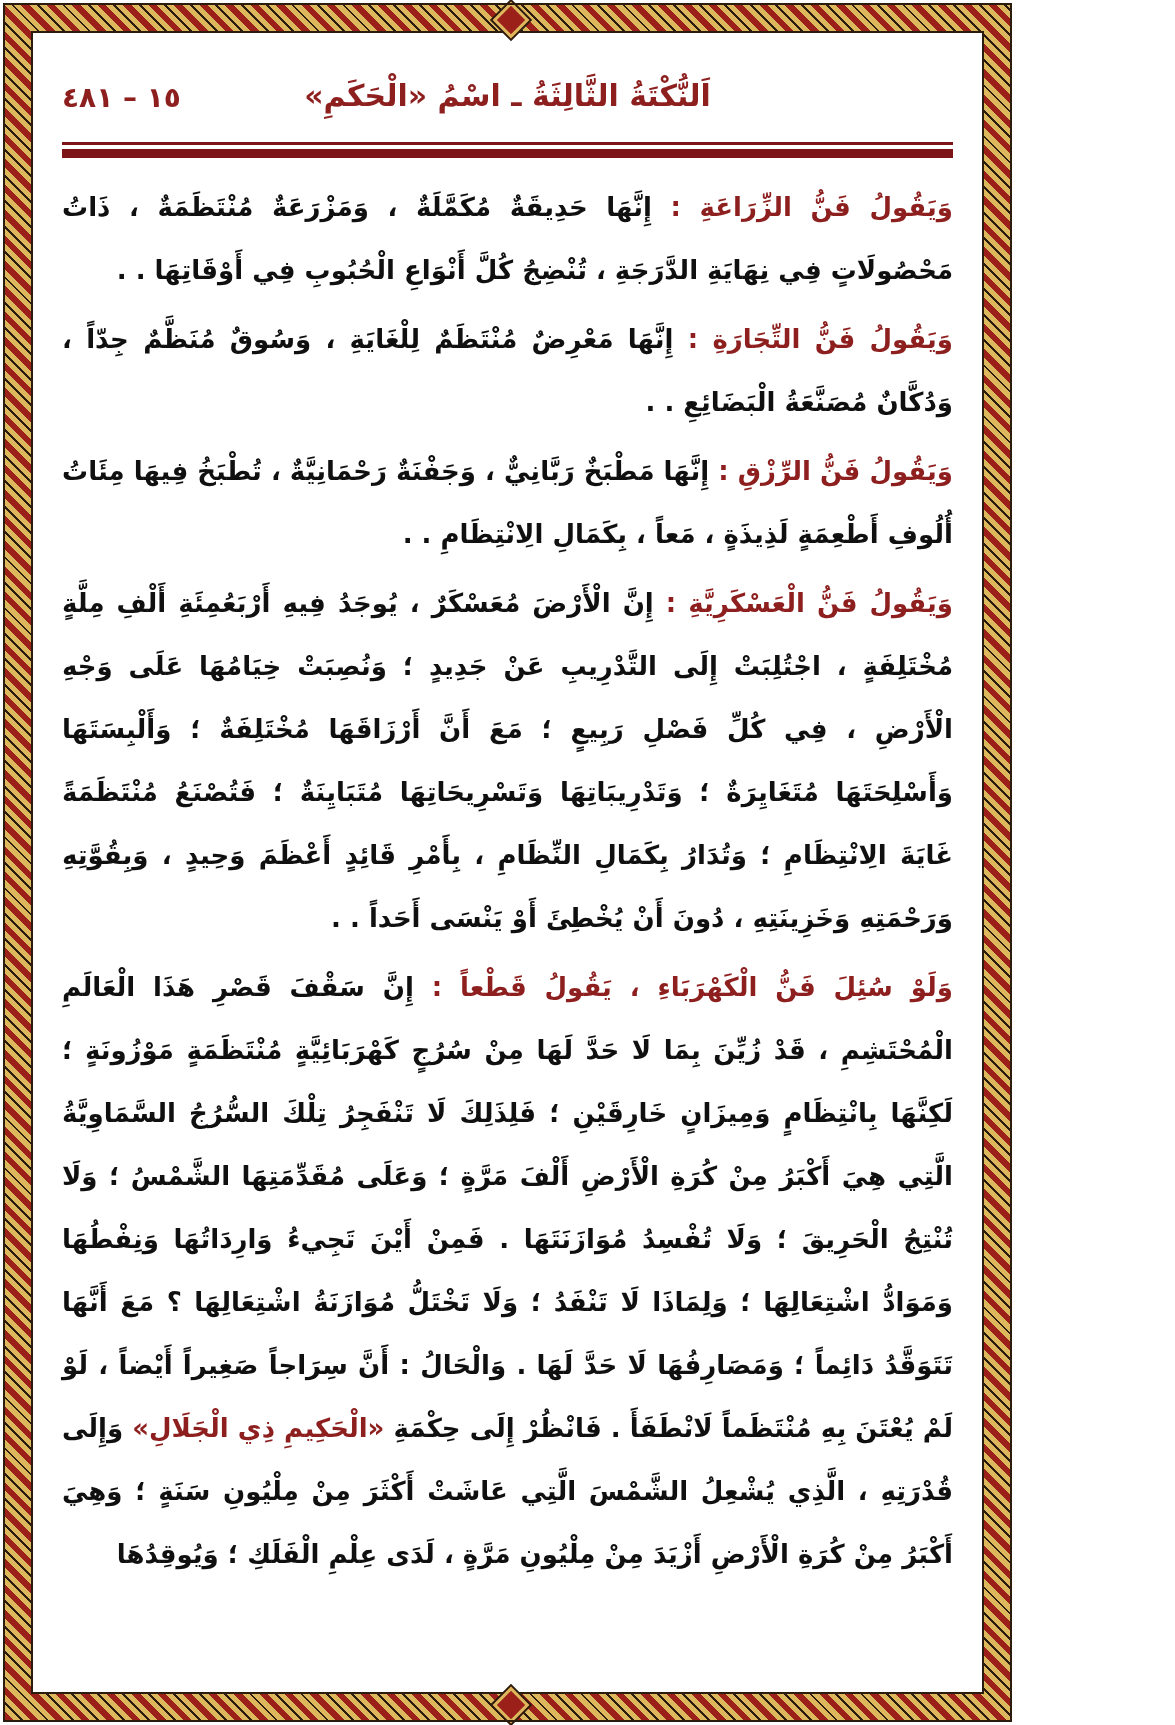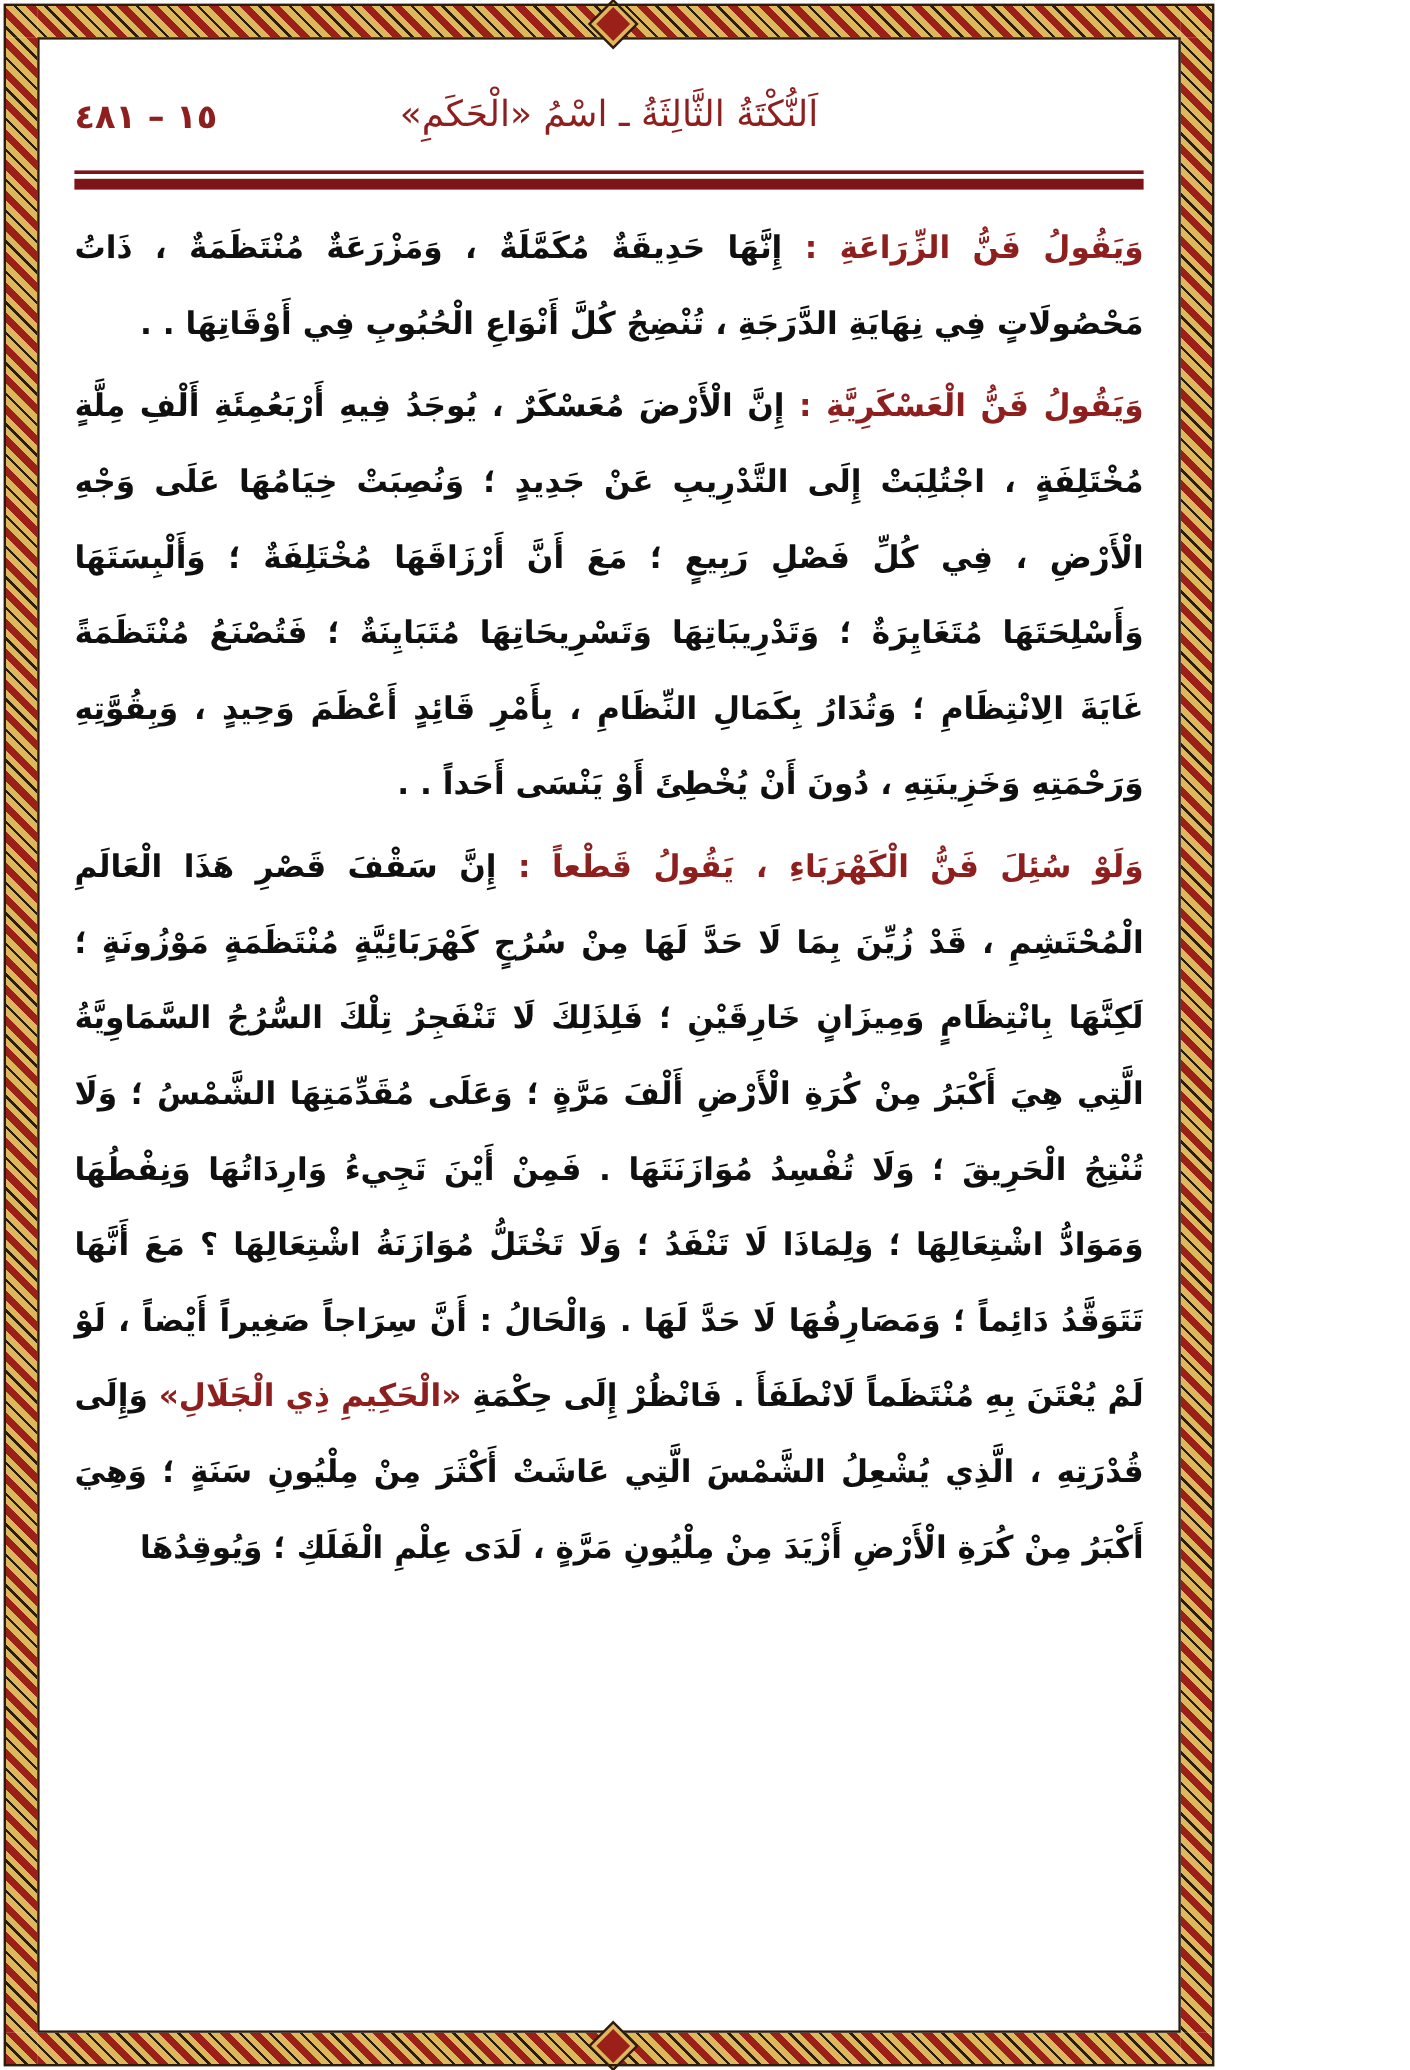--- a/index.html
+++ b/index.html
@@ -32,21 +32,21 @@
     background:var(--border-red);border:3px solid var(--border-gold);
     box-shadow:0 0 0 2px var(--border-dark);transform:rotate(45deg);
   }
   .medallion.top{top:-24px;}
   .medallion.bottom{bottom:-24px;}
 
   
   .content{position:absolute;inset:40px 62px;z-index:3;direction:rtl;}
   .header{position:relative;margin-top:38px;height:50px;}
   .title{
-    margin:0;text-align:center;font-size:30px;font-weight:normal;
+    margin:0;text-align:center;font-size:30px;font-weight:bold;
     color:var(--accent);letter-spacing:0.5px;
   }
   .page-number{
     position:absolute;left:0;top:3px;font-size:28px;font-weight:bold;
     color:var(--accent);direction:rtl;
   }
   .rule{margin-top:14px;}
   .rule-thin{height:3px;background:var(--rule);}
   .rule-thick{height:9px;background:var(--rule);margin-top:4px;}
 
@@ -74,18 +74,20 @@
       <h1 class="title">اَلنُّكْتَةُ الثَّالِثَةُ ـ اسْمُ «الْحَكَمِ»</h1>
     </div>
 
     <div class="rule">
       <div class="rule-thin"></div>
       <div class="rule-thick"></div>
     </div>
 
     <main class="body-text" id="body-text">
         <p class="para"><span class="seg red">وَيَقُولُ فَنُّ الزِّرَاعَةِ :</span> <span class="seg">إِنَّهَا حَدِيقَةٌ مُكَمَّلَةٌ ، وَمَزْرَعَةٌ مُنْتَظَمَةٌ ، ذَاتُ مَحْصُولَاتٍ فِي نِهَايَةِ الدَّرَجَةِ ، تُنْضِجُ كُلَّ أَنْوَاعِ الْحُبُوبِ فِي أَوْقَاتِهَا . .</span></p>
+        <p class="para"><span class="seg red">وَيَقُولُ فَنُّ التِّجَارَةِ :</span> <span class="seg">إِنَّهَا مَعْرِضٌ مُنْتَظَمٌ لِلْغَايَةِ ، وَسُوقٌ مُنَظَّمٌ جِدّاً ، وَدُكَّانٌ مُصَنَّعَةُ الْبَضَائِعِ . .</span></p>
+        <p class="para"><span class="seg red">وَيَقُولُ فَنُّ الرِّزْقِ :</span> <span class="seg">إِنَّهَا مَطْبَخٌ رَبَّانِيٌّ ، وَجَفْنَةٌ رَحْمَانِيَّةٌ ، تُطْبَخُ فِيهَا مِئَاتُ أُلُوفِ أَطْعِمَةٍ لَذِيذَةٍ ، مَعاً ، بِكَمَالِ الِانْتِظَامِ . .</span></p>
         <p class="para"><span class="seg red">وَيَقُولُ فَنُّ الْعَسْكَرِيَّةِ :</span> <span class="seg">إِنَّ الْأَرْضَ مُعَسْكَرٌ ، يُوجَدُ فِيهِ أَرْبَعُمِئَةِ أَلْفِ مِلَّةٍ مُخْتَلِفَةٍ ، اجْتُلِبَتْ إِلَى التَّدْرِيبِ عَنْ جَدِيدٍ ؛ وَنُصِبَتْ خِيَامُهَا عَلَى وَجْهِ الْأَرْضِ ، فِي كُلِّ فَصْلِ رَبِيعٍ ؛ مَعَ أَنَّ أَرْزَاقَهَا مُخْتَلِفَةٌ ؛ وَأَلْبِسَتَهَا وَأَسْلِحَتَهَا مُتَغَايِرَةٌ ؛ وَتَدْرِيبَاتِهَا وَتَسْرِيحَاتِهَا مُتَبَايِنَةٌ ؛ فَتُصْنَعُ مُنْتَظَمَةً غَايَةَ الِانْتِظَامِ ؛ وَتُدَارُ بِكَمَالِ النِّظَامِ ، بِأَمْرِ قَائِدٍ أَعْظَمَ وَحِيدٍ ، وَبِقُوَّتِهِ وَرَحْمَتِهِ وَخَزِينَتِهِ ، دُونَ أَنْ يُخْطِئَ أَوْ يَنْسَى أَحَداً . .</span></p>
         <p class="para"><span class="seg red">وَلَوْ سُئِلَ فَنُّ الْكَهْرَبَاءِ ، يَقُولُ قَطْعاً :</span> <span class="seg">إِنَّ سَقْفَ قَصْرِ هَذَا الْعَالَمِ الْمُحْتَشِمِ ، قَدْ زُيِّنَ بِمَا لَا حَدَّ لَهَا مِنْ سُرُجٍ كَهْرَبَائِيَّةٍ مُنْتَظَمَةٍ مَوْزُونَةٍ ؛ لَكِنَّهَا بِانْتِظَامٍ وَمِيزَانٍ خَارِقَيْنِ ؛ فَلِذَلِكَ لَا تَنْفَجِرُ تِلْكَ السُّرُجُ السَّمَاوِيَّةُ الَّتِي هِيَ أَكْبَرُ مِنْ كُرَةِ الْأَرْضِ أَلْفَ مَرَّةٍ ؛ وَعَلَى مُقَدِّمَتِهَا الشَّمْسُ ؛ وَلَا تُنْتِجُ الْحَرِيقَ ؛ وَلَا تُفْسِدُ مُوَازَنَتَهَا . فَمِنْ أَيْنَ تَجِيءُ وَارِدَاتُهَا وَنِفْطُهَا وَمَوَادُّ اشْتِعَالِهَا ؛ وَلِمَاذَا لَا تَنْفَدُ ؛ وَلَا تَخْتَلُّ مُوَازَنَةُ اشْتِعَالِهَا ؟ مَعَ أَنَّهَا تَتَوَقَّدُ دَائِماً ؛ وَمَصَارِفُهَا لَا حَدَّ لَهَا . وَالْحَالُ : أَنَّ سِرَاجاً صَغِيراً أَيْضاً ، لَوْ لَمْ يُعْتَنَ بِهِ مُنْتَظَماً لَانْطَفَأَ . فَانْظُرْ إِلَى حِكْمَةِ</span> <span class="seg red">«الْحَكِيمِ ذِي الْجَلَالِ»</span> <span class="seg">وَإِلَى قُدْرَتِهِ ، الَّذِي يُشْعِلُ الشَّمْسَ الَّتِي عَاشَتْ أَكْثَرَ مِنْ مِلْيُونِ سَنَةٍ ؛ وَهِيَ أَكْبَرُ مِنْ كُرَةِ الْأَرْضِ أَزْيَدَ مِنْ مِلْيُونِ مَرَّةٍ ، لَدَى عِلْمِ الْفَلَكِ ؛ وَيُوقِدُهَا</span></p>
       </main>
 
   </div>
 </div>
 
 </body></html>

